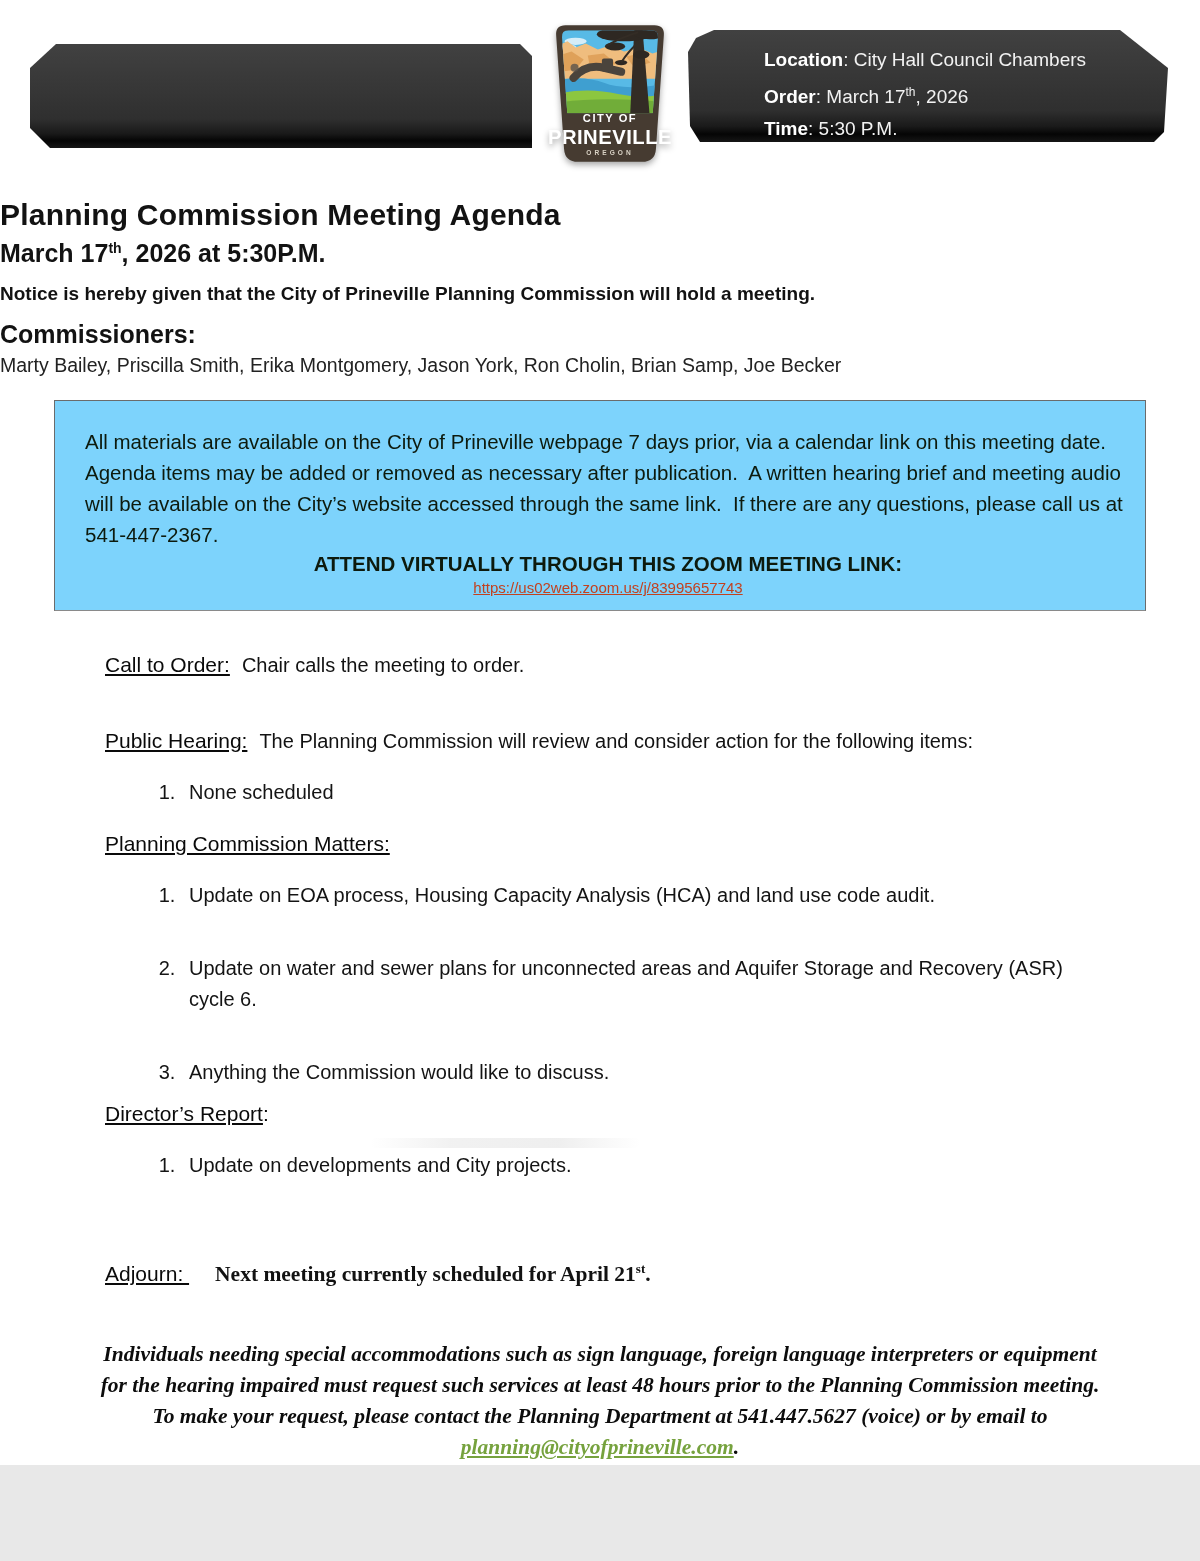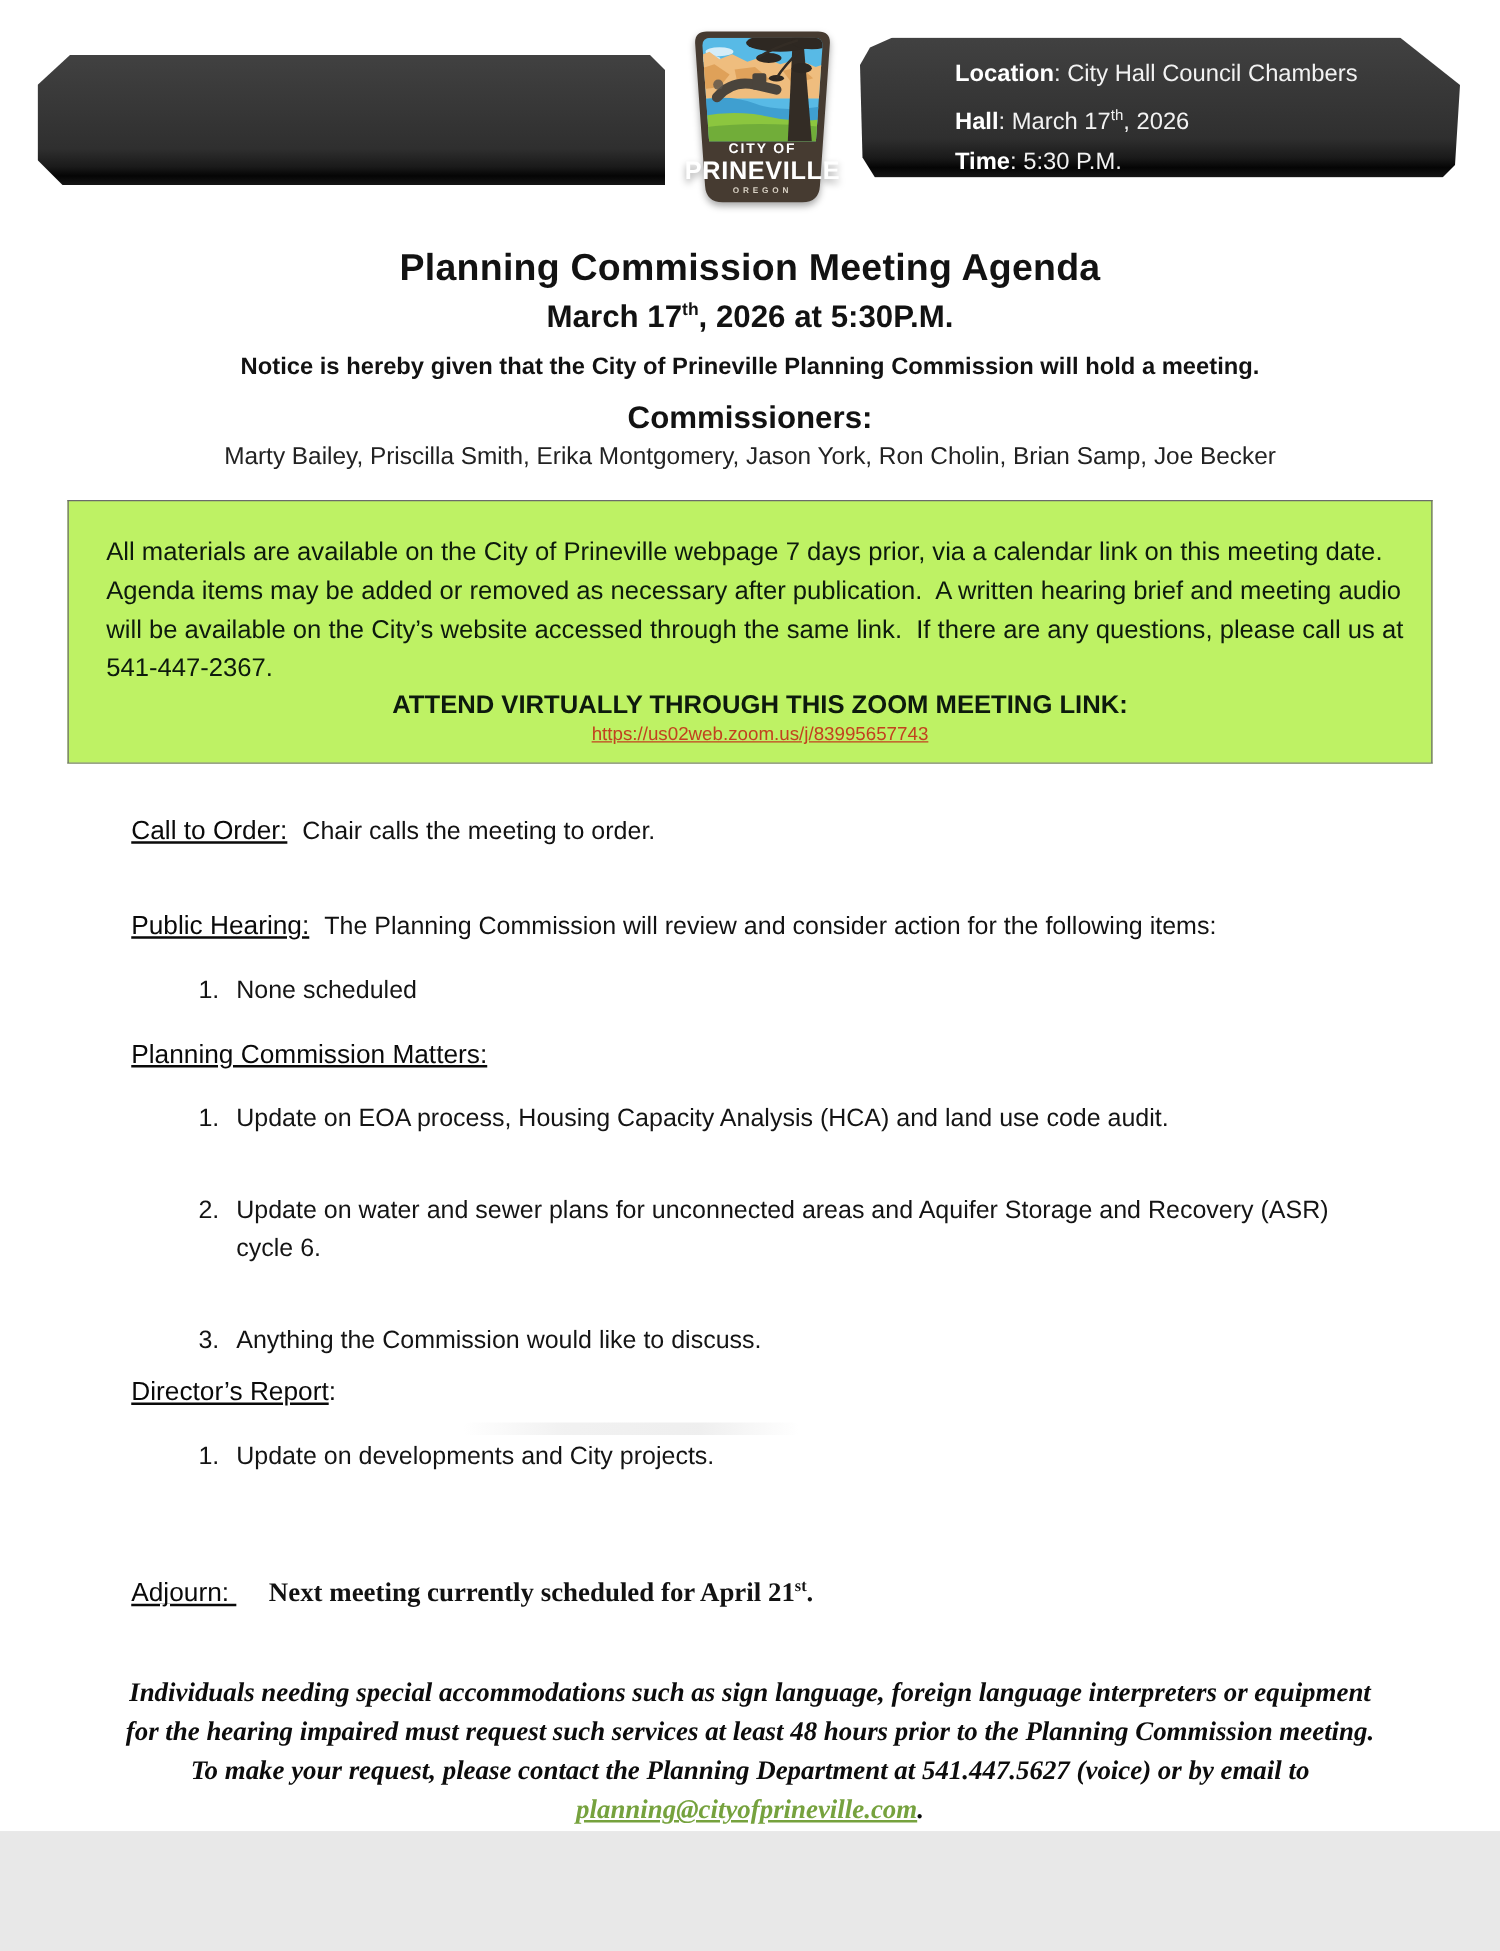--- a/index.html
+++ b/index.html
@@ -37,32 +37,32 @@
   .bar-right .lbl { font-weight: bold; color: #ffffff; }
   .bar-right sup { font-size: 12px; }
 
   .logo {
     position: absolute; left: 527px; top: 20px;
     width: 166px; height: 148px; z-index: 3;
     filter: drop-shadow(0 3px 3px rgba(0,0,0,0.35));
   }
 
   
-  .title-block { text-align: center; }
+  .title-block { }
   .doc-title { margin-top: 28px; font-size: 30px; font-weight: bold; letter-spacing: 0.2px; }
   .doc-date  { margin-top: 7px;  font-size: 25px; font-weight: bold; }
   .doc-date sup { font-size: 14px; }
   .doc-notice { margin-top: 15px; font-size: 19px; font-weight: bold; }
   .commissioners-label { margin-top: 15px; font-size: 25px; font-weight: bold; }
   .commissioners-names { margin-top: 5px; font-size: 19.5px; color:#222; }
 
   
   .green-box {
     margin: 23px 54px 0 54px;
-    background: #bef264;
+    background: #7dd3fc;
     border: 1px solid #6b6b6b;
     border-bottom-color: #8a8a8a;
     padding: 25px 14px 14px 30px;
   }
   .green-box .gb-body {
     font-size: 20.5px; line-height: 31px; color: #0d1a0d;
     white-space: pre-wrap;
   }
   .green-box .gb-zoom-heading {
     margin-top: 2px; text-align: center; font-weight: bold; font-size: 20.5px; color:#0d1a0d;
@@ -130,21 +130,21 @@
 <body>
 
 <div class="page">
 
   <div class="header">
     <div class="bar bar-left"></div>
 
     <div class="bar bar-right">
       <div class="info">
         <div><span class="lbl">Location</span><span>: City Hall Council Chambers</span></div>
-        <div><span class="lbl">Hall</span><span>: March 17</span><sup>th</sup><span>, 2026</span></div>
+        <div><span class="lbl">Order</span><span>: March 17</span><sup>th</sup><span>, 2026</span></div>
         <div><span class="lbl">Time</span><span>:  5:30 P.M.</span></div>
       </div>
     </div>
 
     <svg class="logo" viewBox="0 0 164 146" aria-hidden="true">
       <defs>
         <clipPath id="badge-inner">
           <path d="M41,10 L123,10 Q130,10 129.4,17 L124.2,92 L39.8,92 L34.6,17 Q34,10 41,10 Z"></path>
         </clipPath>
       </defs>

